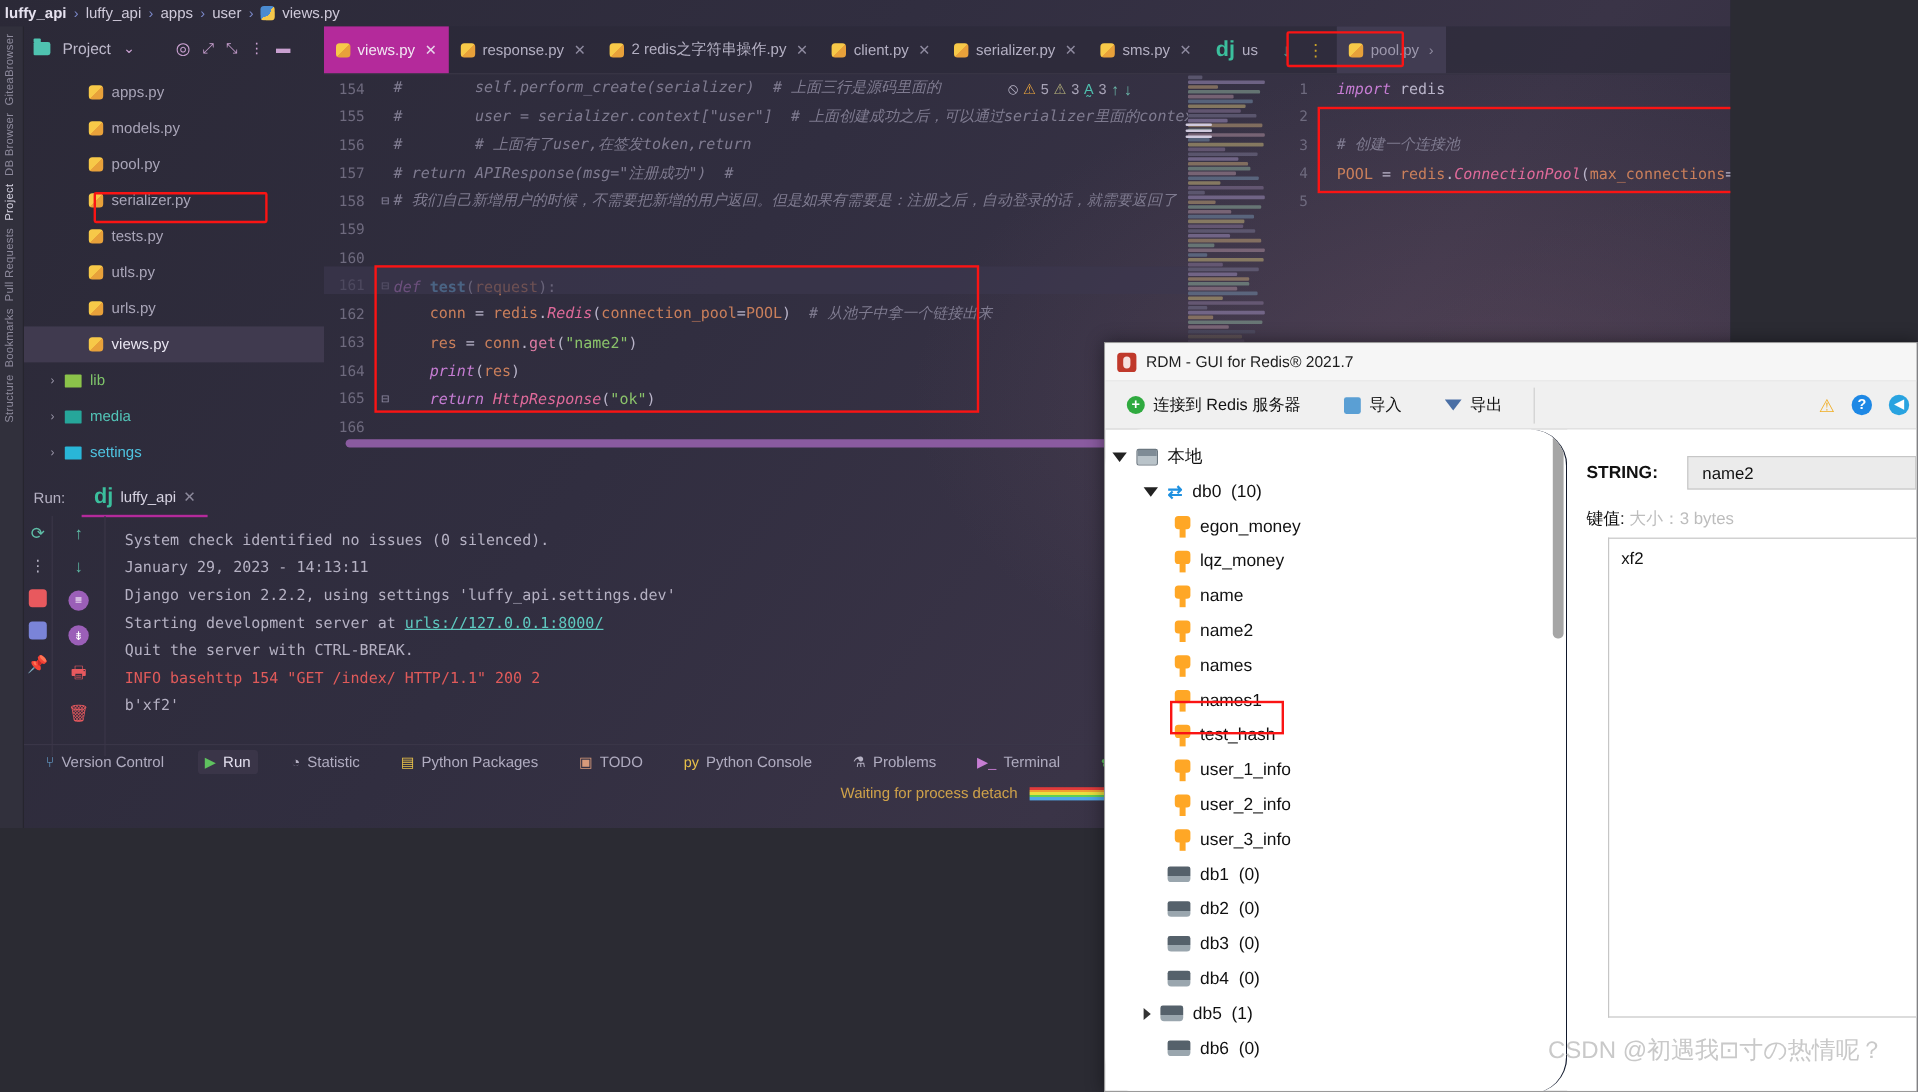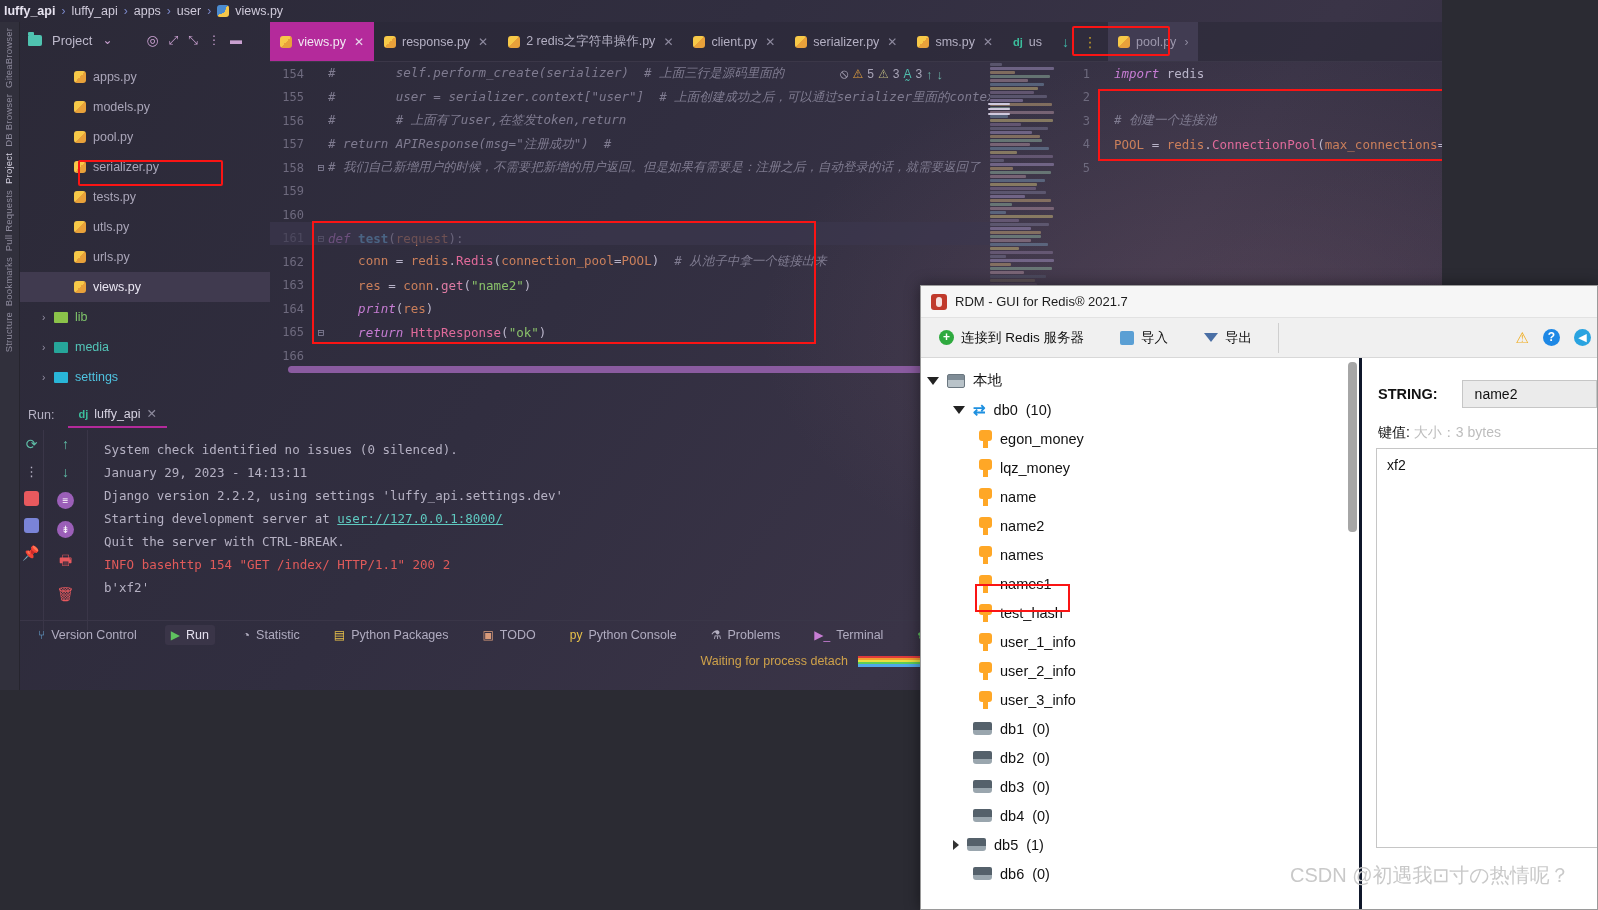--- a/index.html
+++ b/index.html
@@ -99,41 +99,41 @@
   }
   .tab{
     display:flex; align-items:center; gap:6px; padding:0 10px;
     font-size:12.5px; color:#b4b0c3; cursor:default; position:relative; white-space:nowrap;
   }
   .tab.active{ background:#b42a9b; color:#f2e9f3; }
   .tab .x{ color:#8f8ba0; font-size:12px; margin-left:2px; }
   .tab.active .x{ color:#e8d8ec; }
   .tab.pool{ background:#413c52; color:#9d98ad; }
   #redbox-tab{ position:absolute; left:1072px; top:26px; width:98px; height:30px; border:2px solid #fa1414; border-radius:2px; z-index:9;}
-  .dj{ color:#3bbf9d; font-weight:bold; font-size:11px; }
+  .dj{ color:#3bbf9d; font-weight:bold; font-size:18px; }
   .tabdown{ color:#3fb8a8; font-size:14px; }
   .tabdots{ color:#c9a227; font-size:14px; letter-spacing:1px;}
 
   
   #editor{
     position:absolute; left:270px; top:62px; width:720px; height:318px; z-index:6;
     overflow:hidden; font-family:"DejaVu Sans Mono", monospace; font-size:12.5px;
   }
   .codeline{ height:23.5px; display:flex; align-items:center; white-space:pre; }
   .gutter{ width:44px; text-align:right; padding-right:10px; color:#6e6a7e; font-size:12px; flex:none;}
   .fold{ width:14px; color:#8c88a0; font-size:11px; flex:none; text-align:center;}
   .code{ flex:1; }
   .cmt{ color:#7f7b90; font-style:italic; }
   .kw{ color:#c77dd4; font-style:italic; }
   .fn{ color:#64b5e6;font-weight:bold; }
   .str{ color:#8ac26a; }
   .num{ color:#e08f5a; }
   .id{ color:#b9b4c9; }
   .var{ color:#ca7f5b; }
-  .cls{ color:#e06a9a; }
+  .cls{ color:#e06a9a;font-style:italic; }
   .mth{ color:#dd7ba3; }
   #redbox-code{ position:absolute; left:42px; top:159px; width:504px; height:123px; border:2px solid #fa1414; z-index:9; }
   #hl161{ position:absolute; left:0; top:160px; width:720px; height:23px; background:rgba(60,56,78,.65); z-index:1;}
 
   
   #inspect{
     position:absolute; left:840px; top:62px; width:160px; height:24px; z-index:7;
     display:flex; align-items:center; gap:4px; font-size:12px; color:#a8a4b7;
   }
   .warnA{ color:#e8a33d; font-size:12px;}
@@ -209,41 +209,41 @@
   .tbtn{ display:flex; align-items:center; gap:7px; padding:0 18px; font-size:13.5px; color:#111; height:100%;}
   #tbsep{ width:1px; height:30px; background:#cfcfcf; margin:0 8px;}
   .plus{ width:15px;height:15px;border-radius:50%;background:#2faa3f; color:#fff; font-size:12px; line-height:14px; text-align:center; font-weight:bold; flex:none;}
   .impico{ width:14px;height:14px;background:#5a9fd4;border-radius:2px;flex:none;}
   .expico{ width:0;height:0;border-left:7px solid transparent;border-right:7px solid transparent;border-top:9px solid #4a6fa5;flex:none;}
   .warnico{ color:#f0ad22; font-size:15px;}
   .helpico{ width:17px;height:17px;border-radius:50%;background:#1e88e5;color:#fff;font-size:12px;font-weight:bold;text-align:center;line-height:17px;}
   .lefico{ width:17px;height:17px;border-radius:50%;background:#29a3e0;color:#fff;font-size:11px;text-align:center;line-height:17px;}
 
   #rdmbody{ display:flex; height:553px; }
-  #rdmtree{ width:441px; background:#fff; border-right:3px solid #0f172a; position:relative; padding-top:8px; overflow:hidden;}
+  #rdmtree{ width:385px; background:#fff; border-right:1px solid #0f172a; position:relative; padding-top:8px; overflow:hidden;border-radius:30px;}
   .knode{ height:29px; display:flex; align-items:center; gap:8px; font-size:14.5px; color:#111; }
   .knode.l0{ padding-left:6px; } .knode.l1{ padding-left:32px; } .knode.l2{ padding-left:58px; }
   .caret{ width:0;height:0;border-left:6px solid transparent;border-right:6px solid transparent;border-top:8px solid #222; flex:none;}
   .caret.r{ border-left:6px solid #333;border-right:0;border-top:5px solid transparent;border-bottom:5px solid transparent;}
   .srvico{ width:18px;height:14px;border-radius:2px;background:linear-gradient(180deg,#7f8c96 0 45%, #b9c3c9 45% 100%); border:1px solid #6b7780; flex:none;}
   .dbico{ width:19px;height:13px;border-radius:2px 2px 3px 3px;background:linear-gradient(180deg,#55616b 0 60%,#9aa6ae 60% 100%); flex:none;}
   .syncico{ color:#1e90e0; font-size:15px; font-weight:bold; flex:none;}
   .keyico{ width:13px;height:18px; flex:none; position:relative;}
   .keyico::before{ content:""; position:absolute; left:0; top:0; width:13px;height:11px;border-radius:3px; background:#ffa726; }
   .keyico::after{ content:""; position:absolute; left:4px; top:10px; width:5px;height:8px; background:#ffa726; }
   #redbox-name2{ position:absolute; left:54px; top:226px; width:95px; height:28px; border:2px solid #fa1414; z-index:5;}
   #rdmscroll{ position:absolute; right:2px; top:4px; width:9px; height:170px; background:#a6a6a6; border-radius:4px;}
 
   #rdmright{ flex:1; background:#fff; position:relative; padding:22px 0 0 10px;}
   .strrow{ display:flex; align-items:center; gap:24px; padding-left:6px;}
   .strlbl{ font-size:14.5px; font-weight:bold; color:#111;}
   .strinput{ flex:1; height:28px; background:#ebebeb; border:1px solid #c6c6c6; display:flex; align-items:center; padding-left:12px; font-size:14px; color:#111; margin-right:0;}
   .sizerow{ margin:16px 0 6px 6px; font-size:14px; color:#111;}
   .sizerow .muted{ color:#bdbdbd; }
-  .valbox{ margin-left:4px; height:400px; border:1px solid #c6c6c6; border-right:0; background:#fff; padding:8px 10px; font-size:14px; color:#111;}
+  .valbox{ margin-left:24px; height:400px; border:1px solid #c6c6c6; border-right:0; background:#fff; padding:8px 10px; font-size:14px; color:#111;}
 
   #watermark{
     position:absolute; left:1290px; top:862px; z-index:30;
     font-size:20px; color:#c9c9c9; white-space:nowrap;
     font-family:"Liberation Sans", sans-serif;
   }
 </style>
 </head>
 <body>
 
@@ -538,21 +538,21 @@
         <span style="color:#5fbfa8;font-size:14px;">↓</span>
         <span class="circ">≡</span>
         <span class="circ">⇟</span>
         <span style="color:#e8595e;font-size:14px;">🖶</span>
         <span style="color:#e8595e;font-size:14px;">🗑</span>
       </div>
       <div id="runout">
           <div>System check identified no issues (0 silenced).</div>
           <div>January 29, 2023 - 14:13:11</div>
           <div>Django version 2.2.2, using settings 'luffy_api.settings.dev'</div>
-          <div>Starting development server at <span class="outlink">user://127.0.0.1:8000/</span></div>
+          <div>Starting development server at <span class="outlink">urls://127.0.0.1:8000/</span></div>
           <div>Quit the server with CTRL-BREAK.</div>
           <div class="outred">INFO basehttp 154 "GET /index/ HTTP/1.1" 200 2</div>
           <div>b'xf2'</div>
         </div>
     </div>
   </div>
 
   <div id="bottombar">
     <span class="bitem">
         <span class="gi" style="color:#6aa9d8;">⑂</span>

